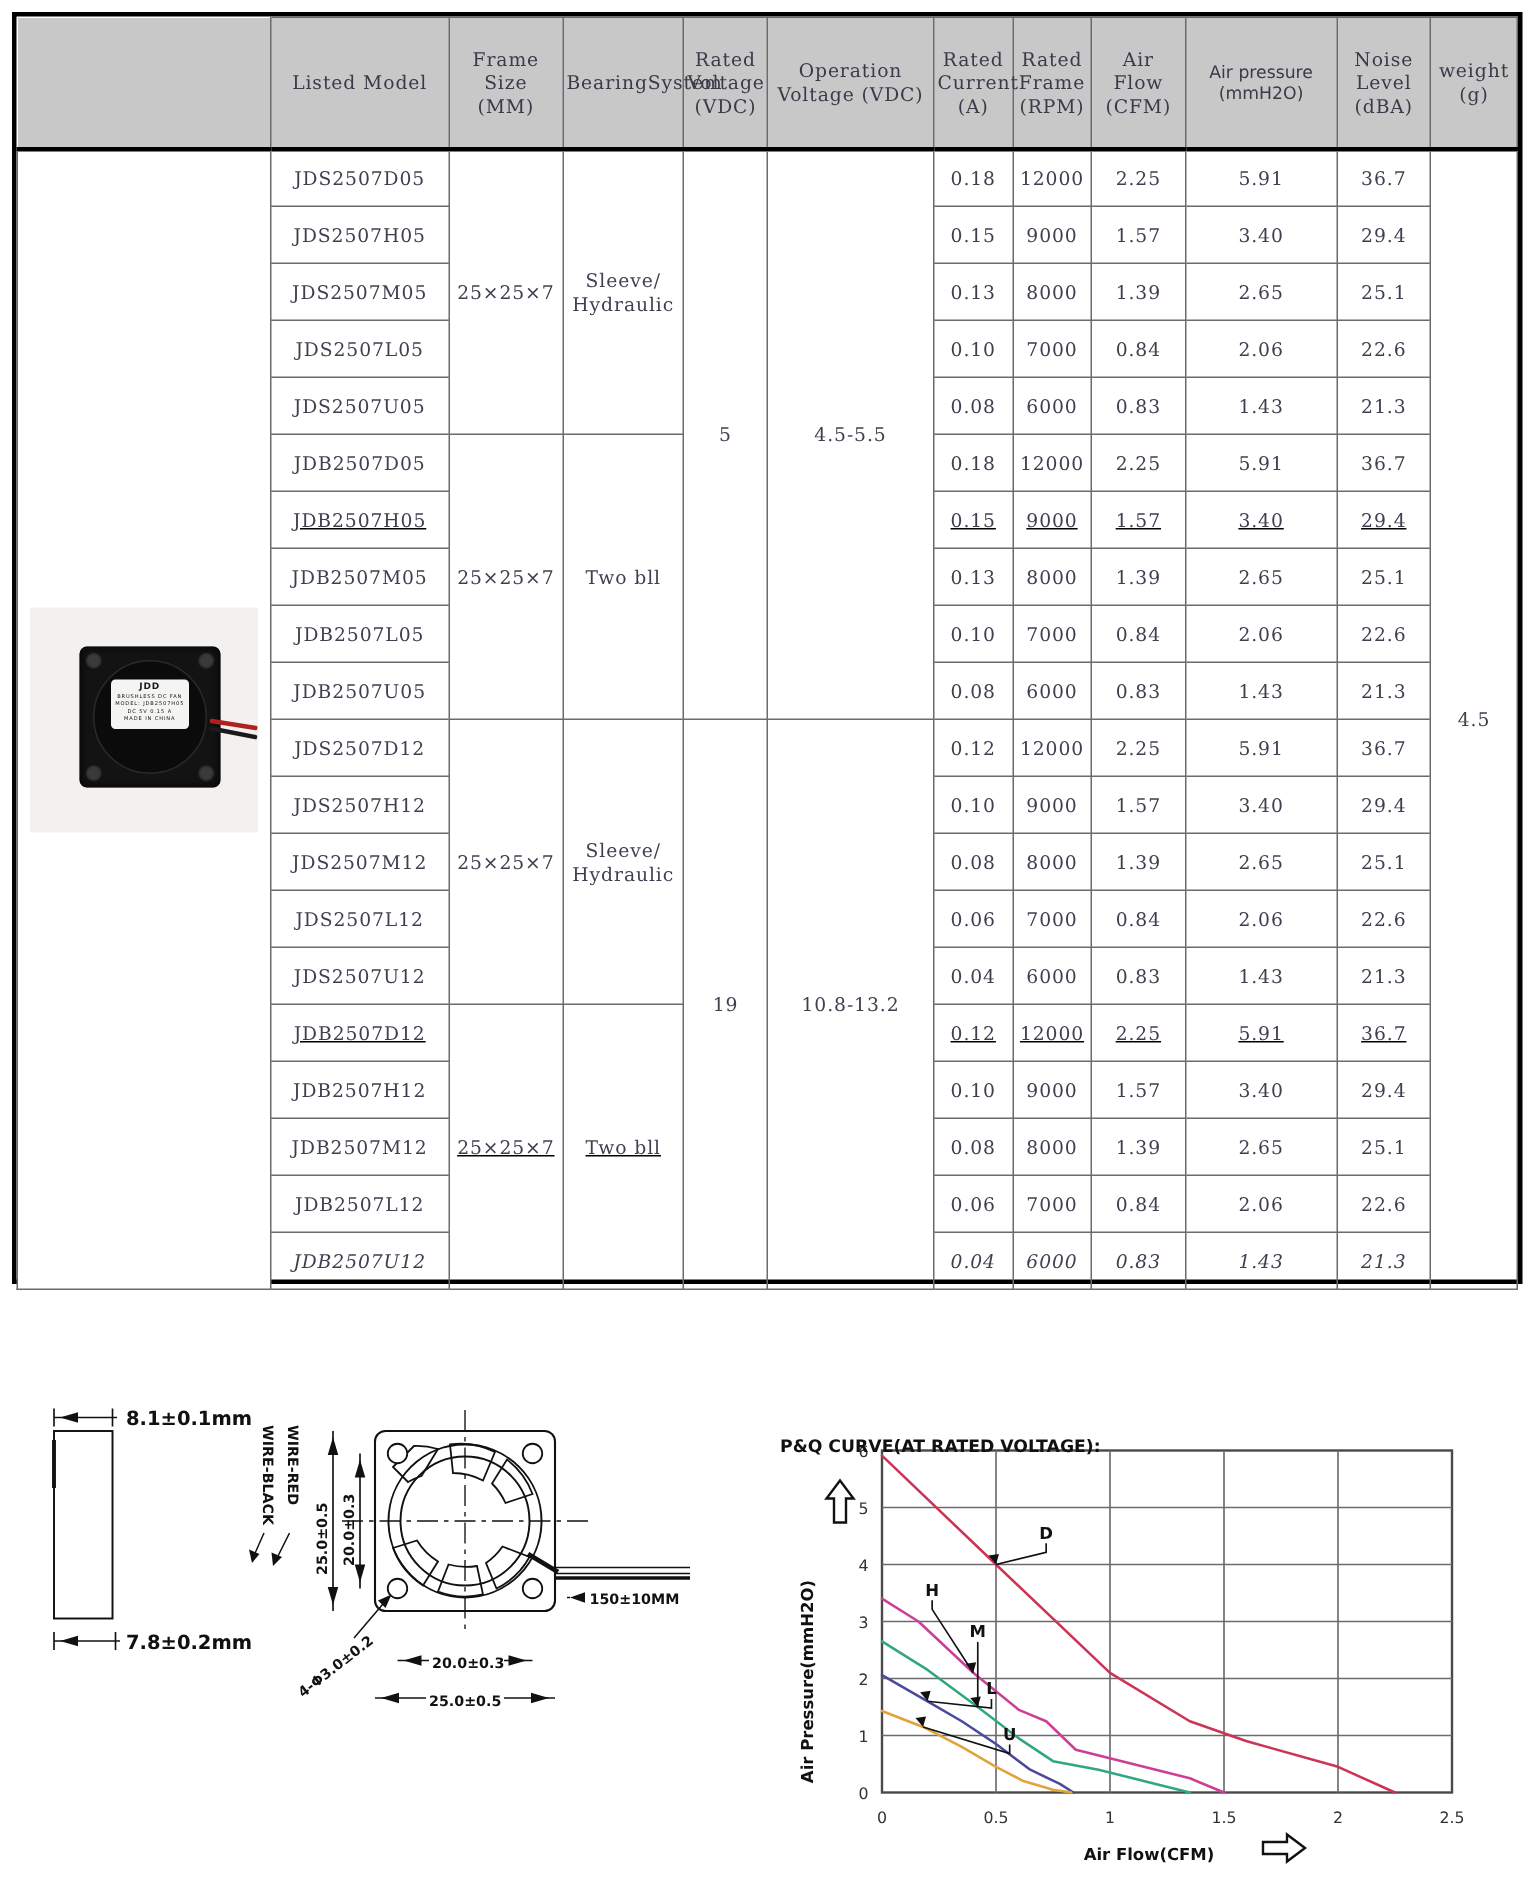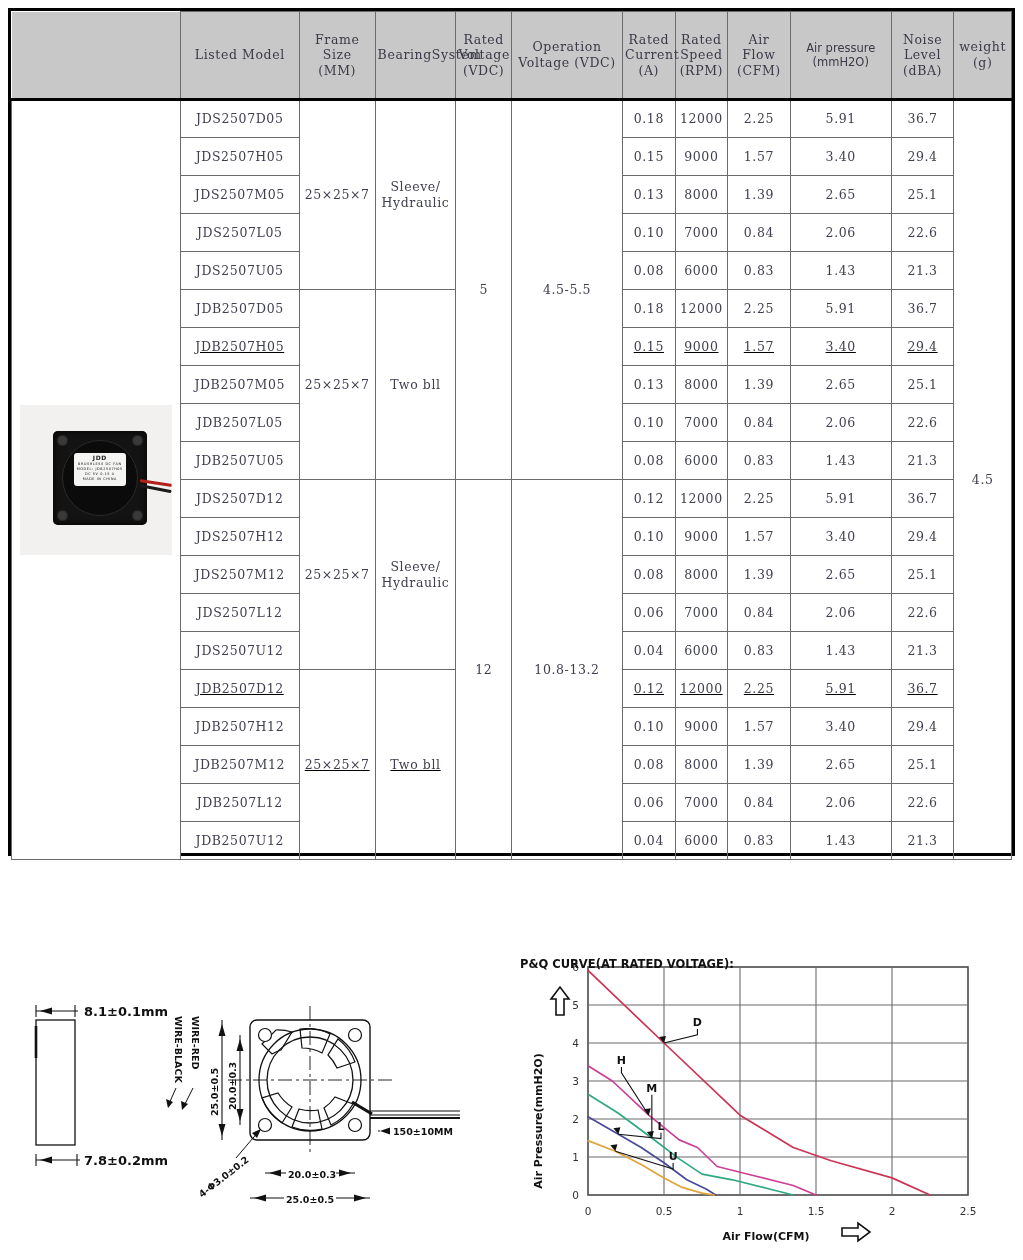--- a/index.html
+++ b/index.html
@@ -113,21 +113,21 @@
   .s3 { left: 4px; bottom: 4px; } .s4 { right: 4px; bottom: 4px; }
   .wire-red, .wire-blk {
     position: absolute; height: 2.5px; border-radius: 1px;
   }
   .wire-red { left: 120px; top: 74px; width: 32px; background: #b0201c;
               transform: rotate(9deg); transform-origin: left center; }
   .wire-blk { left: 120px; top: 79px; width: 32px; background: #1a1a1a;
               transform: rotate(11deg); transform-origin: left center; }
 
   
-  .draw-area { position: absolute; left: 0; top: 998px; width: 500px; height: 250px; }
+  .draw-area { position: absolute; left: 0; top: 932px; width: 500px; height: 250px; }
   .draw-area svg { display: block; }
   .dimtxt {
     font-family: "DejaVu Sans", sans-serif;
     font-size: 13px; font-weight: bold; fill: #111;
   }
   .dimtxt-s {
     font-family: "DejaVu Sans", sans-serif;
     font-size: 9.5px; font-weight: bold; fill: #111;
   }
 
@@ -195,21 +195,21 @@
             <div>Operation</div>
             <div>Voltage (VDC)</div>
           </th>
           <th>
             <div>Rated</div>
             <div>Current</div>
             <div>(A)</div>
           </th>
           <th>
             <div>Rated</div>
-            <div>Speed</div>
+            <div>Frame</div>
             <div>(RPM)</div>
           </th>
           <th>
             <div>Air Flow</div>
             <div class="h-sans" style="background:none">(CFM)</div>
           </th>
           <th class="h-sans">
             <div>Air pressure</div>
             <div>(mmH2O)</div>
           </th>
@@ -329,21 +329,21 @@
             <td class="num">0.08</td>
             <td class="num">6000</td>
             <td class="num">0.83</td>
             <td class="num">1.43</td>
             <td class="num">21.3</td>
           </tr>
           <tr style="height: 38px;">
             <td class="model group-top">JDS2507D12</td>
             <td class="group-top" rowspan="5">25×25×7</td>
             <td class="group-top" rowspan="5">Sleeve/<br>Hydraulic</td>
-            <td class="group-top" rowspan="10">12</td>
+            <td class="group-top" rowspan="10">19</td>
             <td class="group-top" rowspan="10">10.8-13.2</td>
             <td class="num">0.12</td>
             <td class="num">12000</td>
             <td class="num">2.25</td>
             <td class="num">5.91</td>
             <td class="num">36.7</td>
           </tr>
           <tr style="height: 38px;">
             <td class="model">JDS2507H12</td>
             <td class="num">0.10</td>
@@ -403,21 +403,21 @@
             <td class="num">25.1</td>
           </tr>
           <tr style="height: 38px;">
             <td class="model">JDB2507L12</td>
             <td class="num">0.06</td>
             <td class="num">7000</td>
             <td class="num">0.84</td>
             <td class="num">2.06</td>
             <td class="num">22.6</td>
           </tr>
-          <tr style="height: 38px;">
+          <tr style="height: 38px; font-style: italic;">
             <td class="model">JDB2507U12</td>
             <td class="num">0.04</td>
             <td class="num">6000</td>
             <td class="num">0.83</td>
             <td class="num">1.43</td>
             <td class="num">21.3</td>
           </tr>
         </tbody>
     </table>
   </div>

